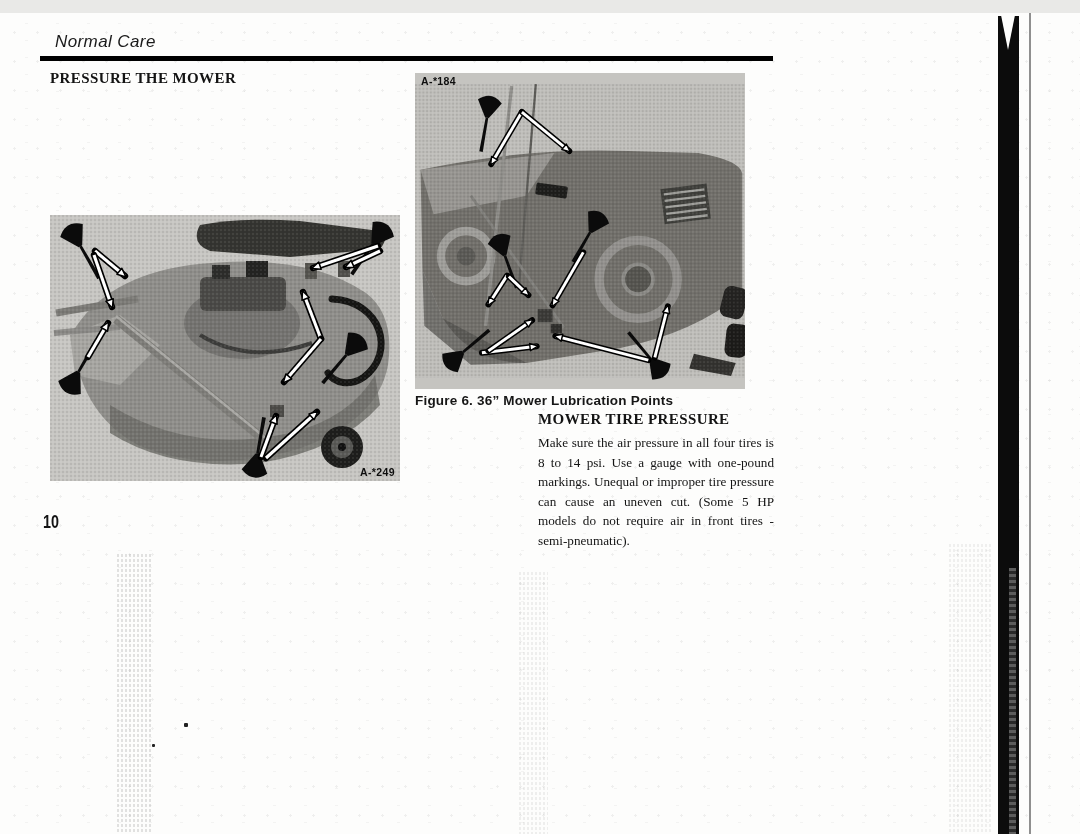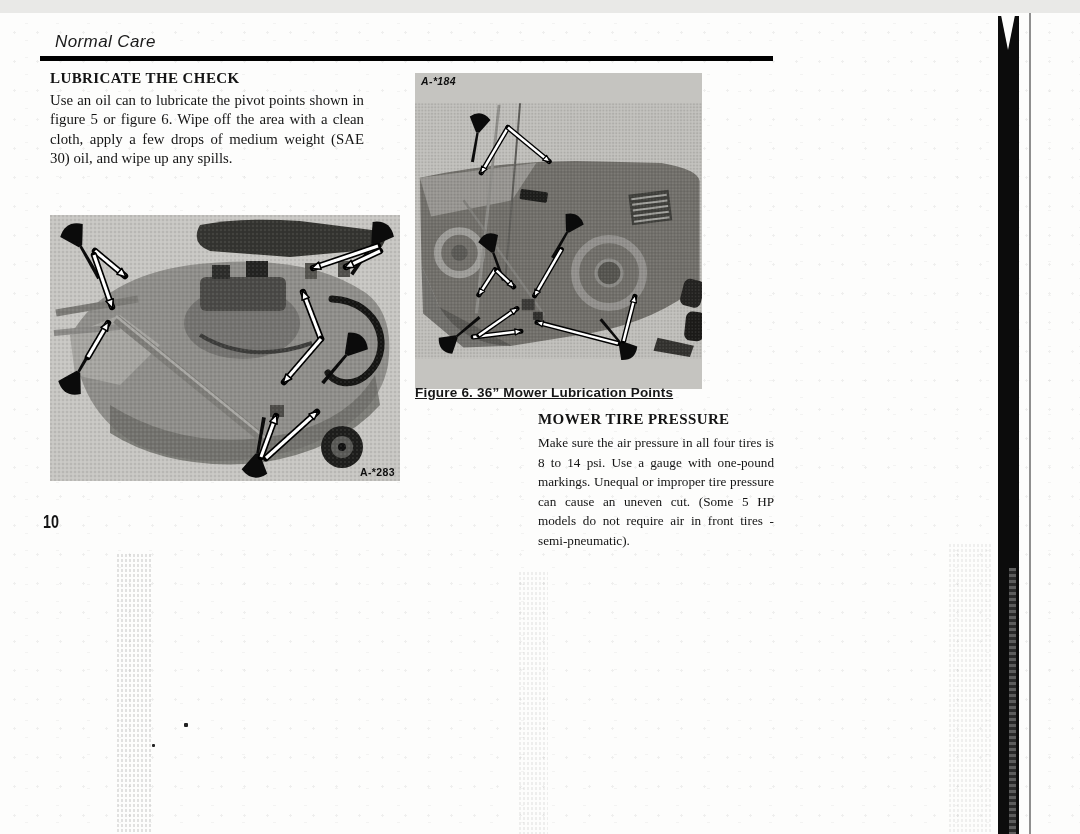--- a/index.html
+++ b/index.html
@@ -27,31 +27,31 @@
   .sec-heading{position:absolute;font-weight:700;font-size:15px;letter-spacing:.4px;margin:0;}
   #lub-heading{left:50px;top:57px;}
   #tire-heading{left:538px;top:398px;}
 
   .body-text{position:absolute;margin:0;text-align:justify;}
   #lub-body{left:50px;top:78px;width:314px;font-size:14.8px;line-height:19.4px;}
   #tire-body{left:538px;top:420px;width:236px;font-size:13.2px;line-height:19.6px;}
 
   .photo{position:absolute;background:#c5c4c0;}
   #photo5{left:50px;top:202px;width:350px;height:266px;}
-  #photo6{left:415px;top:60px;width:287px;height:316px;font-style:italic;}
+  #photo6{left:415px;top:60px;width:330px;height:316px;}
   .photo svg{display:block;width:100%;height:100%;}
   .photo-label{position:absolute;font-family:"Liberation Sans",sans-serif;font-weight:700;
     font-size:10.5px;letter-spacing:.4px;color:#0e0e0e;}
   #label5{right:5px;bottom:3px;}
   #label6{left:6px;top:2px;}
 
   .fig-caption{position:absolute;font-family:"Liberation Sans",sans-serif;font-weight:700;
     font-size:13.5px;line-height:17.5px;letter-spacing:.2px;color:#161616;}
   #cap5{left:50px;top:472px;width:312px;}
-  #cap6{left:415px;top:371px;width:360px;text-decoration:underline;}
+  #cap6{left:415px;top:379px;width:360px;}
 
   .page-number{position:absolute;left:43px;top:499px;font-family:"Liberation Sans",sans-serif;
     font-weight:700;font-size:17.5px;transform:scaleX(.82);transform-origin:left top;}
 
   .binding-bar{position:absolute;left:998px;top:3px;width:21px;height:831px;
     background:var(--binding,#0c0c0c);}
   .notch{position:absolute;left:3px;top:-1px;width:0;height:0;
     border-left:7px solid transparent;border-right:7px solid transparent;border-top:35px solid #fdfdfc;}
   .bar-streak{position:absolute;left:11px;top:552px;width:7px;height:279px;opacity:.6;
     background:repeating-linear-gradient(180deg,#939393 0 3px,#3d3d3d 3px 6px);}
@@ -62,22 +62,21 @@
   .af{stroke:#fff;stroke-width:3.1;stroke-linecap:butt;}
 </style>
 </head>
 <body>
 
 <div class="page">
 
   <div class="running-head">Normal Care</div>
   <div class="head-rule"></div>
 
-  <h2 class="sec-heading" id="lub-heading">LUBRICATE THE CHECK</h2>
-  <p class="body-text" id="lub-body">Use an oil can to lubricate the pivot points shown in figure 5 or figure 6. Wipe off the area with a clean cloth, apply a few drops of medium weight (SAE 30) oil, and wipe up any spills.</p>
+  <h2 class="sec-heading" id="lub-heading">PRESSURE THE MOWER</h2>
 
   <div class="photo" id="photo5">
     <svg viewBox="0 0 350 266">
       <defs>
         <pattern id="ht5" width="4" height="4" patternUnits="userSpaceOnUse">
           <circle cx="1" cy="1" r="0.75" fill="#1a1a1a" opacity="0.22"></circle>
           <circle cx="3" cy="3" r="0.7" fill="#ffffff" opacity="0.20"></circle>
         </pattern>
         <marker id="ah5" viewBox="0 0 12 12" refX="9.5" refY="6" markerWidth="11" markerHeight="11" orient="auto" markerUnits="userSpaceOnUse">
           <path d="M1.5,1.8 L11,6 L1.5,10.2 Z" fill="#fff" stroke="#000" stroke-width="1.7" stroke-linejoin="round"></path>
@@ -146,21 +145,21 @@
         </g>
       <g>
           <line class="ao" x1="271" y1="124" x2="253" y2="77"></line>
           <line class="af" x1="271" y1="124" x2="253" y2="77" marker-end="url(#ah5)"></line>
         </g>
       <g>
           <line class="ao" x1="271" y1="124" x2="234" y2="167"></line>
           <line class="af" x1="271" y1="124" x2="234" y2="167" marker-end="url(#ah5)"></line>
         </g>
     </svg>
-    <span class="photo-label" id="label5">A-*283</span>
+    <span class="photo-label" id="label5">A-*249</span>
   </div>
 
   <div class="page-number">10</div>
 
   <div class="photo" id="photo6">
     <svg viewBox="0 0 355 316">
       <defs>
         <pattern id="ht6" width="4" height="4" patternUnits="userSpaceOnUse">
           <circle cx="1" cy="1" r="0.8" fill="#151515" opacity="0.24"></circle>
           <circle cx="3" cy="3" r="0.7" fill="#ffffff" opacity="0.22"></circle>

